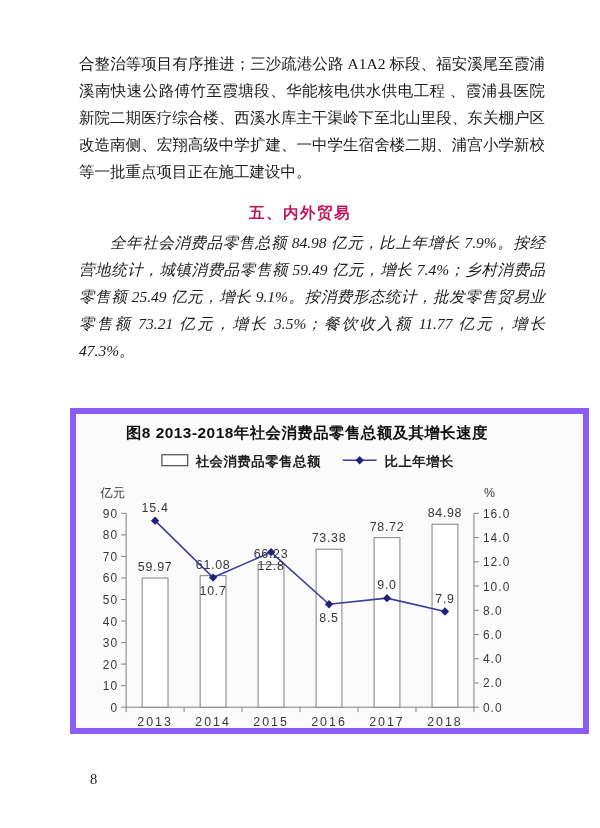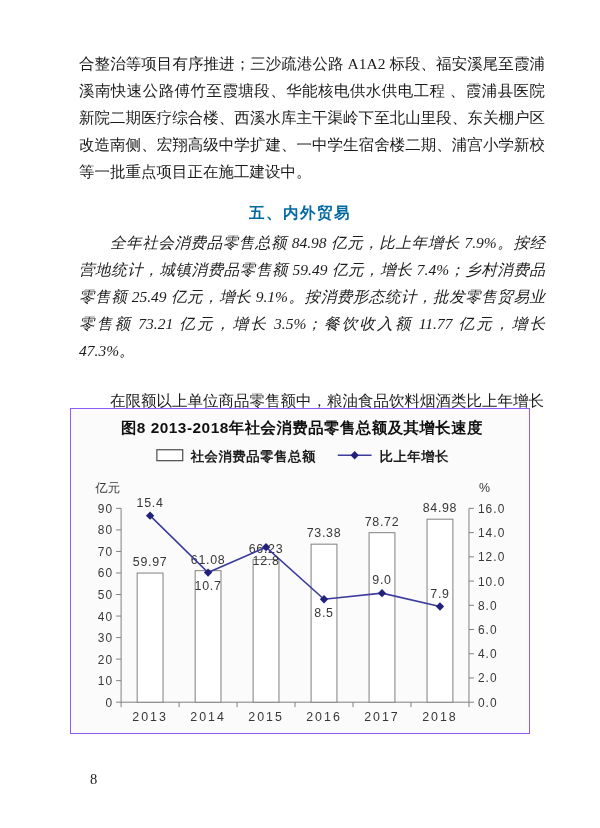--- a/index.html
+++ b/index.html
@@ -11,25 +11,25 @@
     position:absolute;left:67px;width:466px;
     font-size:15.5px;line-height:27px;text-align:justify;
     color:#1b1b1b;
     margin-left:12px;
   }
   .indent{text-indent:2em;}
   .nowrap{white-space:nowrap;}
   .heading{
     position:absolute;left:0;top:200px;width:600px;text-align:center;
     font-family:"Liberation Sans",sans-serif;font-weight:bold;
-    font-size:15.5px;letter-spacing:1.5px;color:#0369a1;line-height:26px;
+    font-size:15.5px;letter-spacing:1.5px;color:#be185d;line-height:26px;
   }
   .figure{
-    position:absolute;left:70px;top:408px;width:460px;height:326px;
-    background:#fbfbfb;border:1px solid #8b5cf6;box-sizing:border-box;
+    position:absolute;left:70px;top:408px;width:519px;height:326px;
+    background:#fbfbfb;border:6px solid #8b5cf6;box-sizing:border-box;
   }
   .figure svg{display:block;width:458px;height:324px;}
   .pagenum{
     position:absolute;left:90px;top:771px;font-size:14.5px;color:#222;
   }
   
   .ct  {font-family:"Liberation Sans",sans-serif;font-weight:bold;font-size:15.5px;letter-spacing:.5px;fill:#101010;}
   .clg {font-family:"Liberation Sans",sans-serif;font-weight:600;font-size:13.5px;letter-spacing:.5px;fill:#1d1d1d;}
   .ctk {font-family:"Liberation Sans",sans-serif;font-size:12px;letter-spacing:1.1px;fill:#383838;}
   .cyr {font-family:"Liberation Sans",sans-serif;font-size:12.5px;letter-spacing:2px;fill:#383838;}
@@ -41,21 +41,20 @@
 
 <div class="page">
 
   <div class="bodytext" style="top:50px;">合整治等项目有序推进；三沙疏港公路 A1A2 标段、福安溪尾至霞浦溪南快速公路傅竹至霞塘段、华能核电供水供电工程 、霞浦县医院新院二期医疗综合楼、西溪水库主干渠岭下至北山里段、东关棚户区改造南侧、宏翔高级中学扩建、一中学生宿舍楼二期、浦宫小学新校等一批重点项目正在施工建设中。</div>
 
   <div class="heading">五、内外贸易</div>
 
   <div class="bodytext indent" style="top:229px;font-style:italic;">全年社会消费品零售总额 84.98 亿元，比上年增长 7.9%。按经营地统计，城镇消费品零售额 59.49 亿元，增长 7.4%；乡村消费品零售额 25.49 亿元，增长 9.1%。按消费形态统计，批发零售贸易业零售额 73.21 亿元，增长 3.5%；餐饮收入额 11.77 亿元，增长 47.3%。</div>
 
 
-  <div class="bodytext indent nowrap" style="top:387px;">在限额以上单位商品零售额中，粮油食品饮料烟酒类比上年增长</div>
 
   <div class="figure">
     <svg id="chart-svg" viewBox="0 0 460 326" xmlns="http://www.w3.org/2000/svg">
         <text x="232" y="24" text-anchor="middle" class="ct">图8  2013-2018年社会消费品零售总额及其增长速度</text>
         <rect x="86" y="41" width="26" height="11" fill="#ffffff" stroke="#4a4a4a" stroke-width="1.2"></rect>
         <text x="120" y="52" class="clg">社会消费品零售总额</text>
         <line x1="268" y1="46.5" x2="302" y2="46.5" stroke="#3b3b9e" stroke-width="1.6"></line>
         <path d="M 285 42.3 L 289.2 46.5 L 285 50.7 L 280.8 46.5 Z" fill="#22227d"></path>
         <text x="310" y="52" class="clg">比上年增长</text>
         <text x="24" y="84" class="cu">亿元</text>

